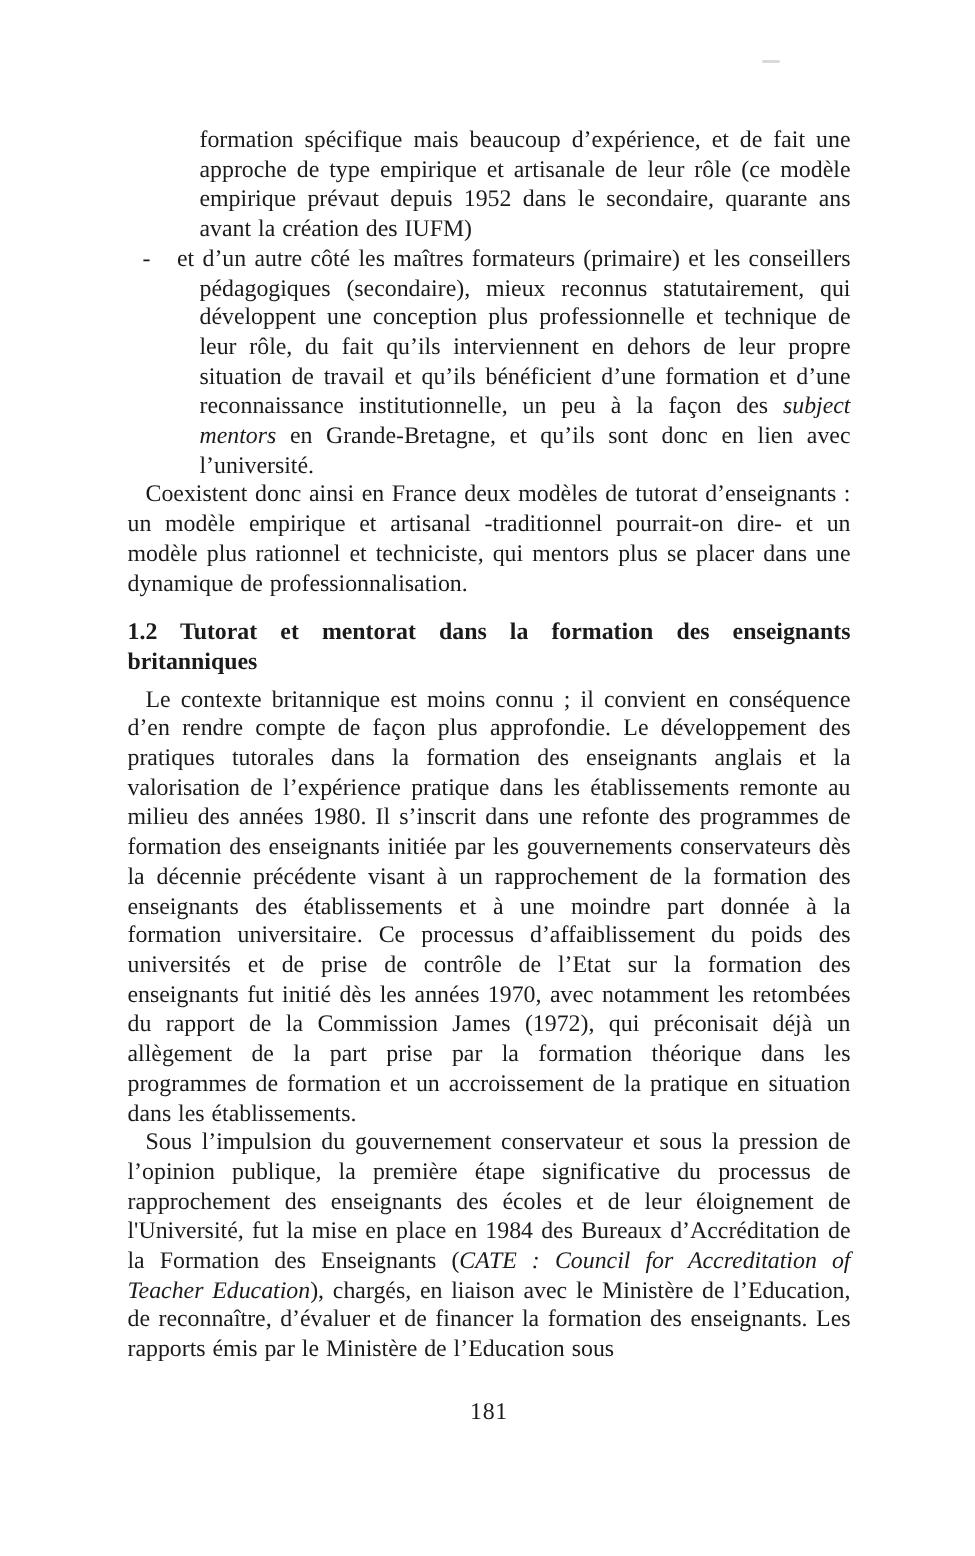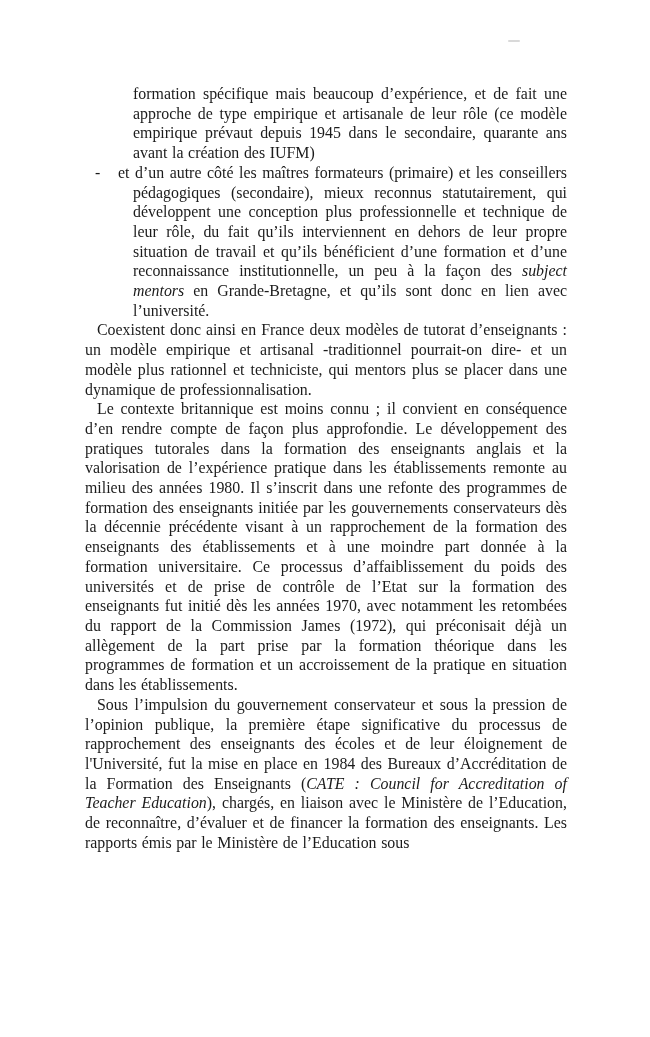--- a/index.html
+++ b/index.html
@@ -54,27 +54,29 @@
 </style>
 </head>
 <body>
 
 <div class="page">
 
   <div class="artifact"></div>
 
   <div class="body-text">
 
-    <div class="hang"><span>formation spécifique mais beaucoup d’expérience, et de fait une approche de type empirique et artisanale de leur rôle (ce modèle empirique prévaut depuis 1945 dans le secondaire, quarante ans avant la création des IUFM)</span></div>
+    <div class="hang"><span>formation spécifique mais beaucoup d’expérience, et de fait une approche de type empirique et artisanale de leur rôle (ce modèle empirique prévaut depuis 1952 dans le secondaire, quarante ans avant la création des IUFM)</span></div>
 
     <div class="hang hang-dash"><span class="marker">-</span><span>et d’un autre côté les maîtres formateurs (primaire) et les conseillers pédagogiques (secondaire), mieux reconnus statutairement, qui développent une conception plus professionnelle et technique de leur rôle, du fait qu’ils interviennent en dehors de leur propre situation de travail et qu’ils bénéficient d’une formation et d’une reconnaissance institutionnelle, un peu à la façon des </span><em>subject mentors</em><span> en Grande-Bretagne, et qu’ils sont donc en lien avec l’université.</span></div>
 
     <p class="para"><span>Coexistent donc ainsi en France deux modèles de tutorat d’enseignants : un modèle empirique et artisanal -traditionnel pourrait-on dire- et un modèle plus rationnel et techniciste, qui mentors plus se placer dans une dynamique de professionnalisation.</span></p>
 
+    <h2 class="heading">1.2 Tutorat et mentorat dans la formation des enseignants britanniques</h2>
 
     <p class="para"><span>Le contexte britannique est moins connu ; il convient en conséquence d’en rendre compte de façon plus approfondie. Le développement des pratiques tutorales dans la formation des enseignants anglais et la valorisation de l’expérience pratique dans les établissements remonte au milieu des années 1980. Il s’inscrit dans une refonte des programmes de formation des enseignants initiée par les gouvernements conservateurs dès la décennie précédente visant à un rapprochement de la formation des enseignants des établissements et à une moindre part donnée à la formation universitaire. Ce processus d’affaiblissement du poids des universités et de prise de contrôle de l’Etat sur la formation des enseignants fut initié dès les années 1970, avec notamment les retombées du rapport de la Commission James (1972), qui préconisait déjà un allègement de la part prise par la formation théorique dans les programmes de formation et un accroissement de la pratique en situation dans les établissements.</span></p>
 
     <p class="para"><span>Sous l’impulsion du gouvernement conservateur et sous la pression de l’opinion publique, la première étape significative du processus de rapprochement des enseignants des écoles et de leur éloignement de l'Université, fut la mise en place en 1984 des Bureaux d’Accréditation de la Formation des Enseignants (</span><em>CATE : Council for Accreditation of Teacher Education</em><span>), chargés, en liaison avec le Ministère de l’Education, de reconnaître, d’évaluer et de financer la formation des enseignants. Les rapports émis par le Ministère de l’Education sous</span></p>
 
   </div>
 
+  <div class="page-number">181</div>
 
 </div>
 
 </body></html>

